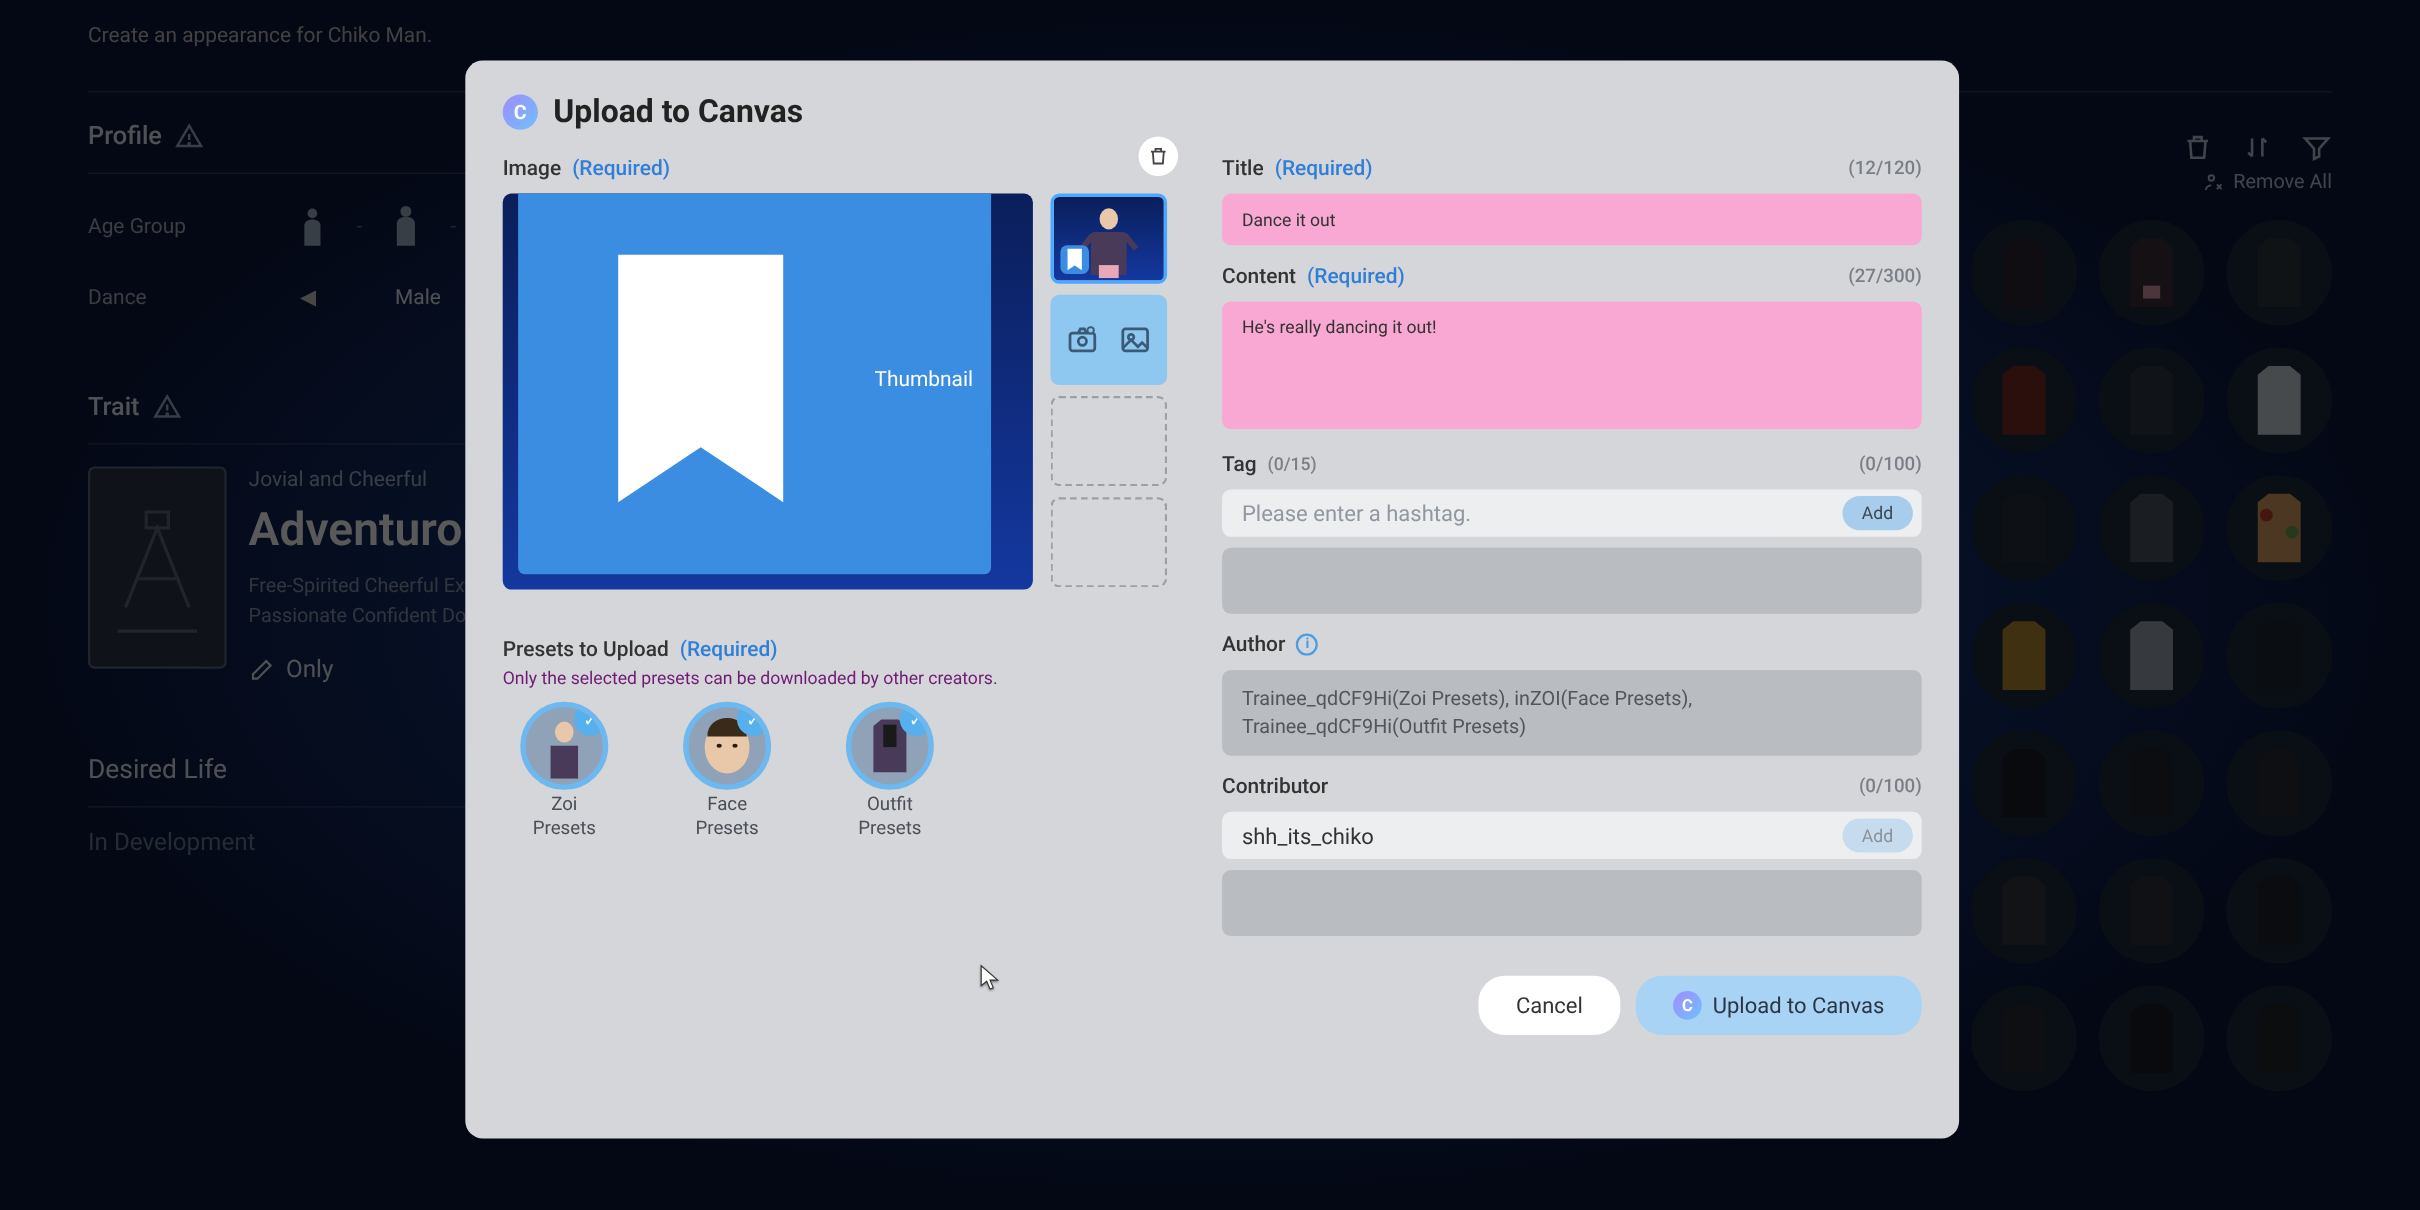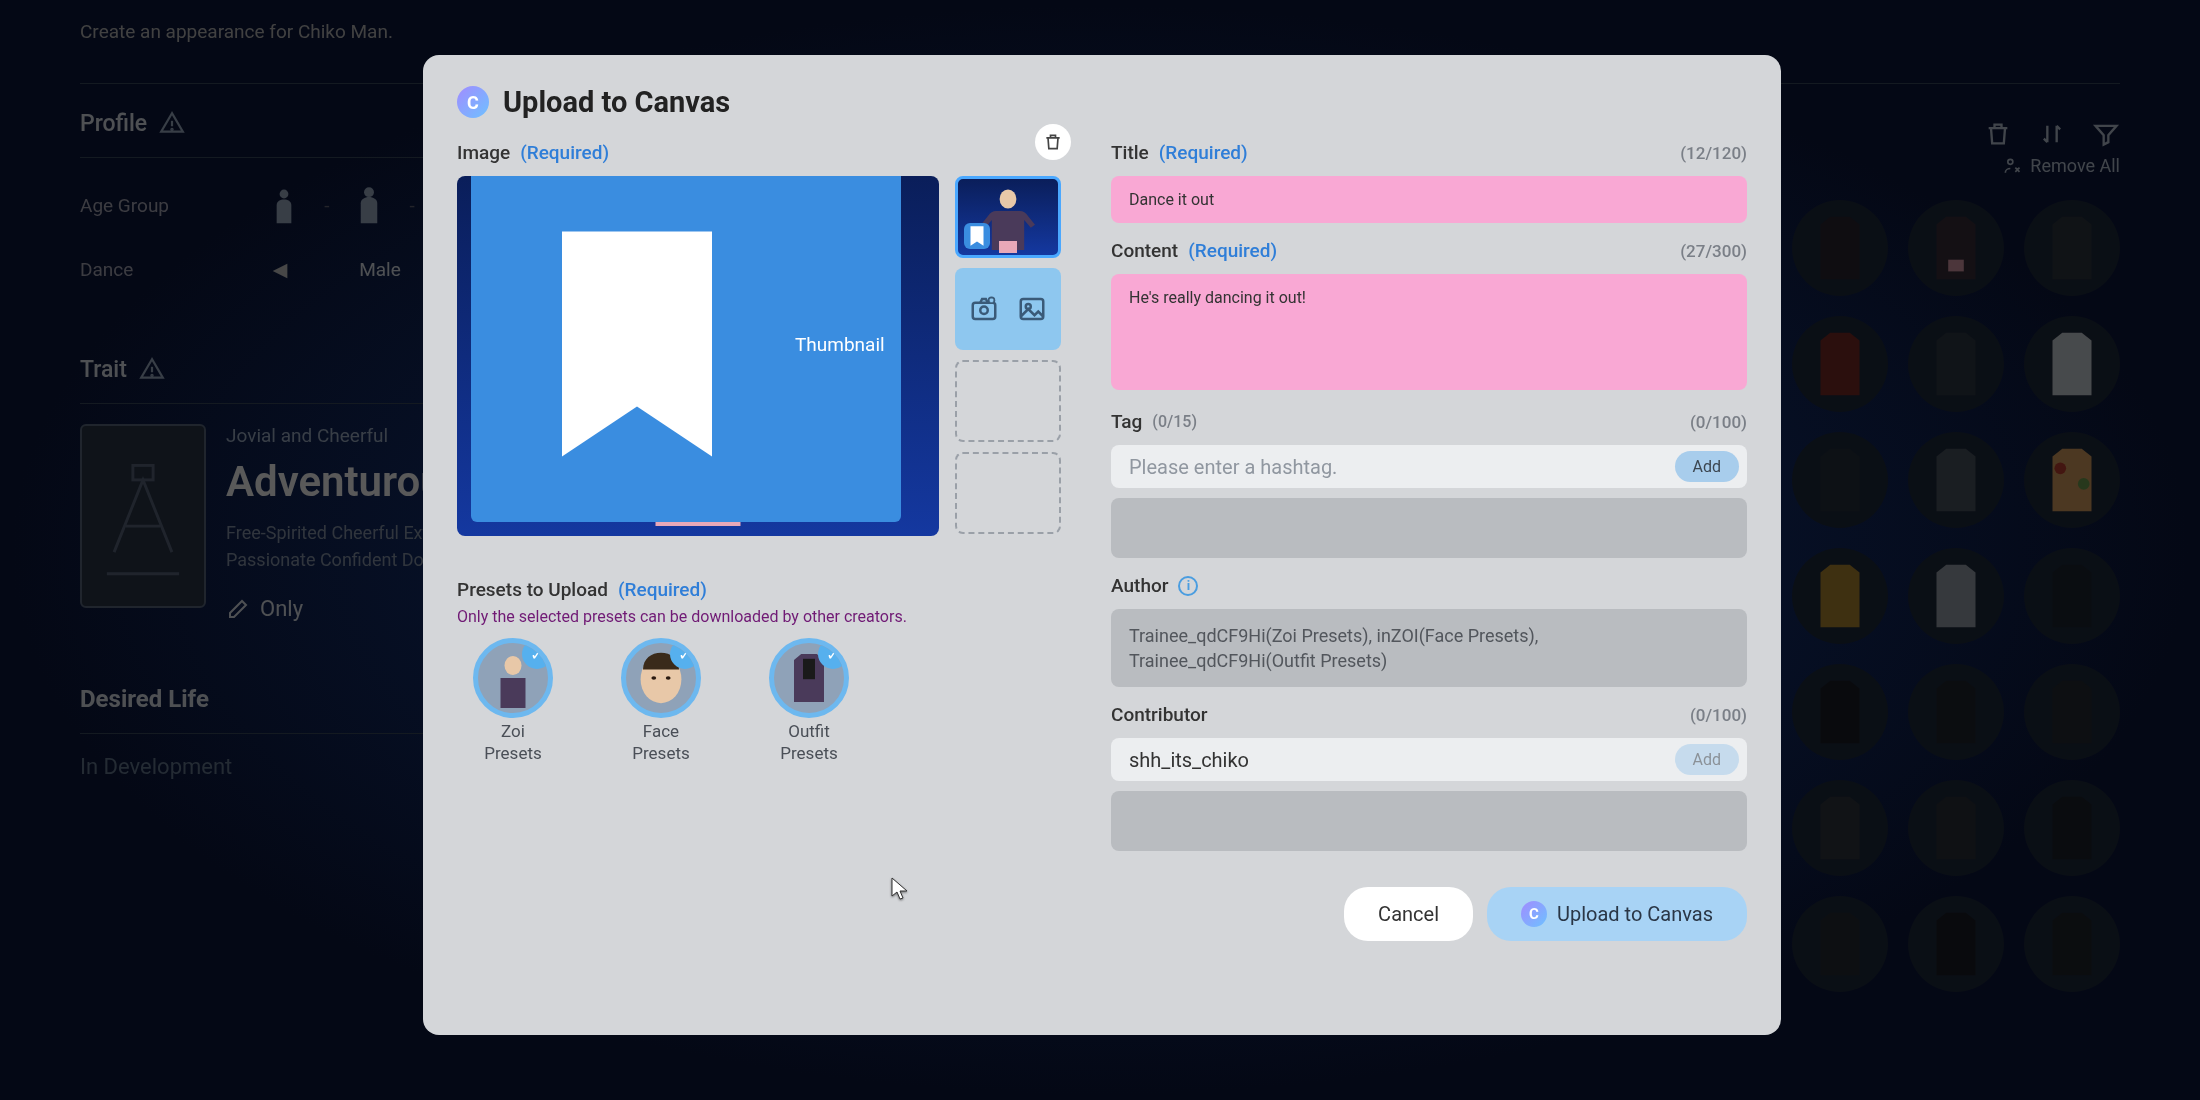--- a/index.html
+++ b/index.html
@@ -2,39 +2,39 @@
 <html><head>
 <meta charset="utf-8">
 <style>
 *{box-sizing:border-box;margin:0;padding:0;font-family:-apple-system,BlinkMacSystemFont,"Segoe UI",Roboto,sans-serif}
 body{width:2200px;height:1100px;overflow:hidden;background:radial-gradient(ellipse at center,#0a1b3d 0%,#040815 70%);position:relative}
 
 
 .bg{position:absolute;inset:0;padding:20px 80px;color:#999;filter:brightness(.35)}
 .bg-subtitle{color:#bbb;font-size:19px;margin-bottom:40px}
 .bg-hr{border:none;border-top:1px solid #3a4a5f;margin:20px 0}
-.bg-section{display:flex;align-items:flex-start;gap:12px;font-size:23px;font-weight:500;color:#e0e6ee;margin:26px 0 14px}
+.bg-section{display:flex;align-items:flex-end;gap:12px;font-size:23px;font-weight:500;color:#e0e6ee;margin:26px 0 14px}
 .bg-warn{display:inline-flex;width:26px;height:26px;align-items:center;justify-content:center}
 .bg-warn svg{width:26px;height:26px}
 .bg-row{display:flex;align-items:center;gap:30px;font-size:19px;color:#aab;margin:10px 0;height:54px}
 .bg-label{width:160px}
 .silh{display:flex;gap:18px;align-items:center}
 .sil-item{width:44px;height:44px;border-radius:50%;display:flex;align-items:center;justify-content:center;font-size:24px;color:#9fb0c9}
 .sil-item.active{background:#4a5b73}
 .sil-dash{color:#667}
 .arrow-l{color:#ccc;width:20px;text-align:center}
 .trait-card{display:flex;gap:20px;margin-top:10px}
 .trait-img{width:126px;height:184px;border:2px solid #5a6a80;border-radius:6px;background:#2a3548;display:flex;align-items:center;justify-content:center}
 .trait-img svg{width:90px;height:130px;opacity:.6}
 .trait-body{flex:1}
 .trait-top{color:#9fb0c9;font-size:19px;margin-bottom:10px}
 .trait-name{font-size:42px;font-weight:600;color:#fff;margin-bottom:16px}
 .trait-tags{color:#8a98ad;font-size:18px;margin-bottom:6px}
 .edit-link{display:inline-flex;align-items:center;gap:10px;margin-top:20px;font-size:22px;color:#e0e6ee}
-.desired{color:#e0e6ee;font-size:24px;font-weight:700;margin-top:60px;margin-bottom:16px}
+.desired{color:#e0e6ee;font-size:24px;font-weight:400;margin-top:60px;margin-bottom:16px}
 .indev{color:#667a93;font-size:22px}
 
 
 .top-icons{position:absolute;right:80px;top:120px;display:flex;gap:26px;align-items:center;filter:brightness(.35)}
 .top-icons svg{width:28px;height:28px}
 .remove-all{display:flex;align-items:center;gap:8px;font-size:18px;color:#bac6d6}
 
 
 .grid{position:absolute;right:80px;top:200px;display:grid;grid-template-columns:repeat(4,96px);gap:20px;filter:brightness(.35)}
 .grid-item{width:96px;height:96px;border-radius:50%;background:#1e2a3d;display:flex;align-items:center;justify-content:center}
@@ -49,21 +49,21 @@
 .cols{display:flex;gap:40px;flex:1}
 .col-l{width:614px;display:flex;flex-direction:column}
 .col-r{flex:1;display:flex;flex-direction:column;gap:16px}
 
 .field-head{display:flex;align-items:center;gap:10px;font-size:19px;color:#333;font-weight:500;margin-bottom:12px}
 .req{color:#2f7ed8;font-weight:500}
 .count{margin-left:auto;color:#7a7f87;font-size:17px}
 .info-i{width:20px;height:20px;border-radius:50%;border:2px solid #4a9de0;color:#4a9de0;display:inline-flex;align-items:center;justify-content:center;font-size:13px;font-weight:700}
 
 .image-row{display:flex;gap:16px;position:relative}
-.img-main{width:482px;height:360px;border-radius:8px;background:linear-gradient(180deg,#0a1e5a,#1438a0);display:flex;align-items:center;justify-content:center;position:relative;overflow:hidden}
+.img-main{width:482px;height:360px;border-radius:8px;background:linear-gradient(180deg,#0a1e5a,#1438a0);display:flex;align-items:flex-start;justify-content:center;position:relative;overflow:hidden}
 .thumb-badge{position:absolute;left:14px;bottom:14px;background:#3a8de0;color:#fff;padding:8px 16px;border-radius:6px;font-size:19px;display:flex;align-items:center;gap:8px}
 .thumb-strip{display:flex;flex-direction:column;gap:10px}
 .thumb-strip>.tcell{width:106px;height:82px;border-radius:8px;background:#bfc3c8;position:relative;display:flex;align-items:center;justify-content:center}
 .tcell.sel{border:3px solid #4aa8ff;background:linear-gradient(180deg,#0a1e5a,#1438a0)}
 .tcell.sel .tb{position:absolute;left:6px;bottom:6px;width:26px;height:26px;border-radius:6px;background:#3a8de0;display:flex;align-items:center;justify-content:center}
 .tcell.cam{background:#8ec7ef;gap:18px}
 .tcell.cam svg{width:30px;height:30px}
 .tcell.empty{border:2px dashed #9aa0a8;background:transparent}
 .trash-btn{position:absolute;right:0;top:-52px;width:36px;height:36px;border-radius:50%;background:#fff;display:flex;align-items:center;justify-content:center}
 .trash-btn svg{width:20px;height:20px}

